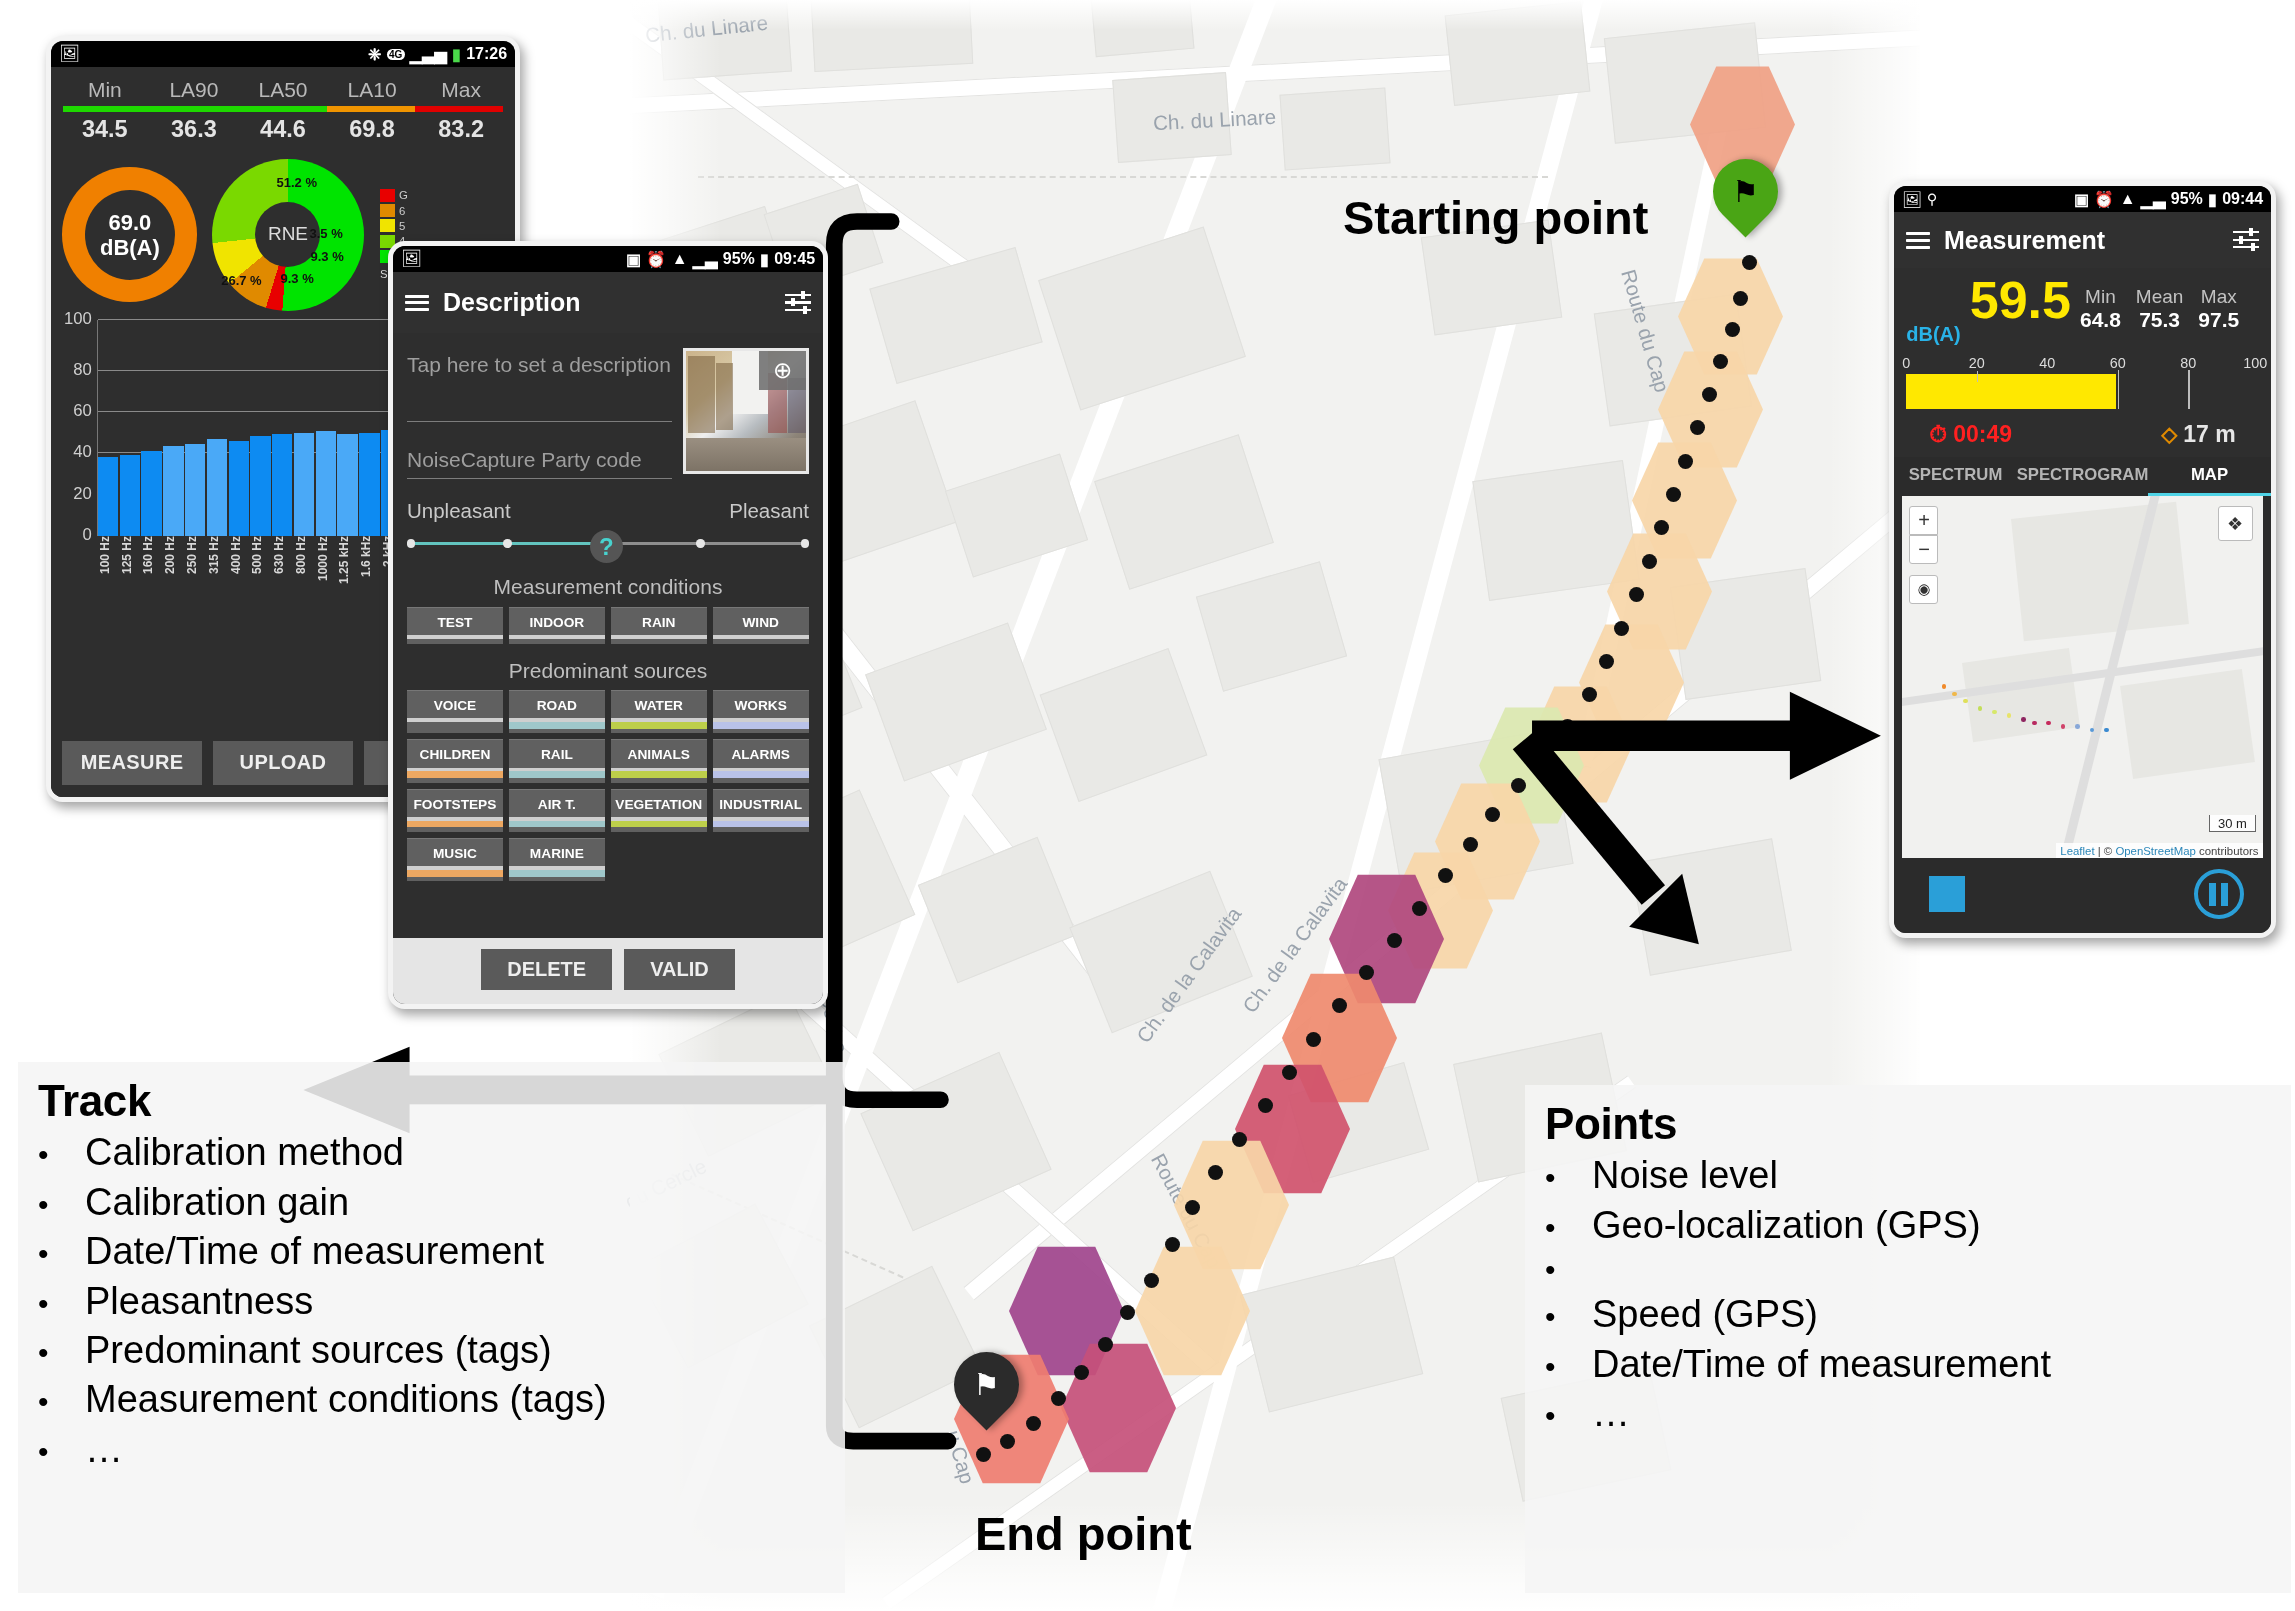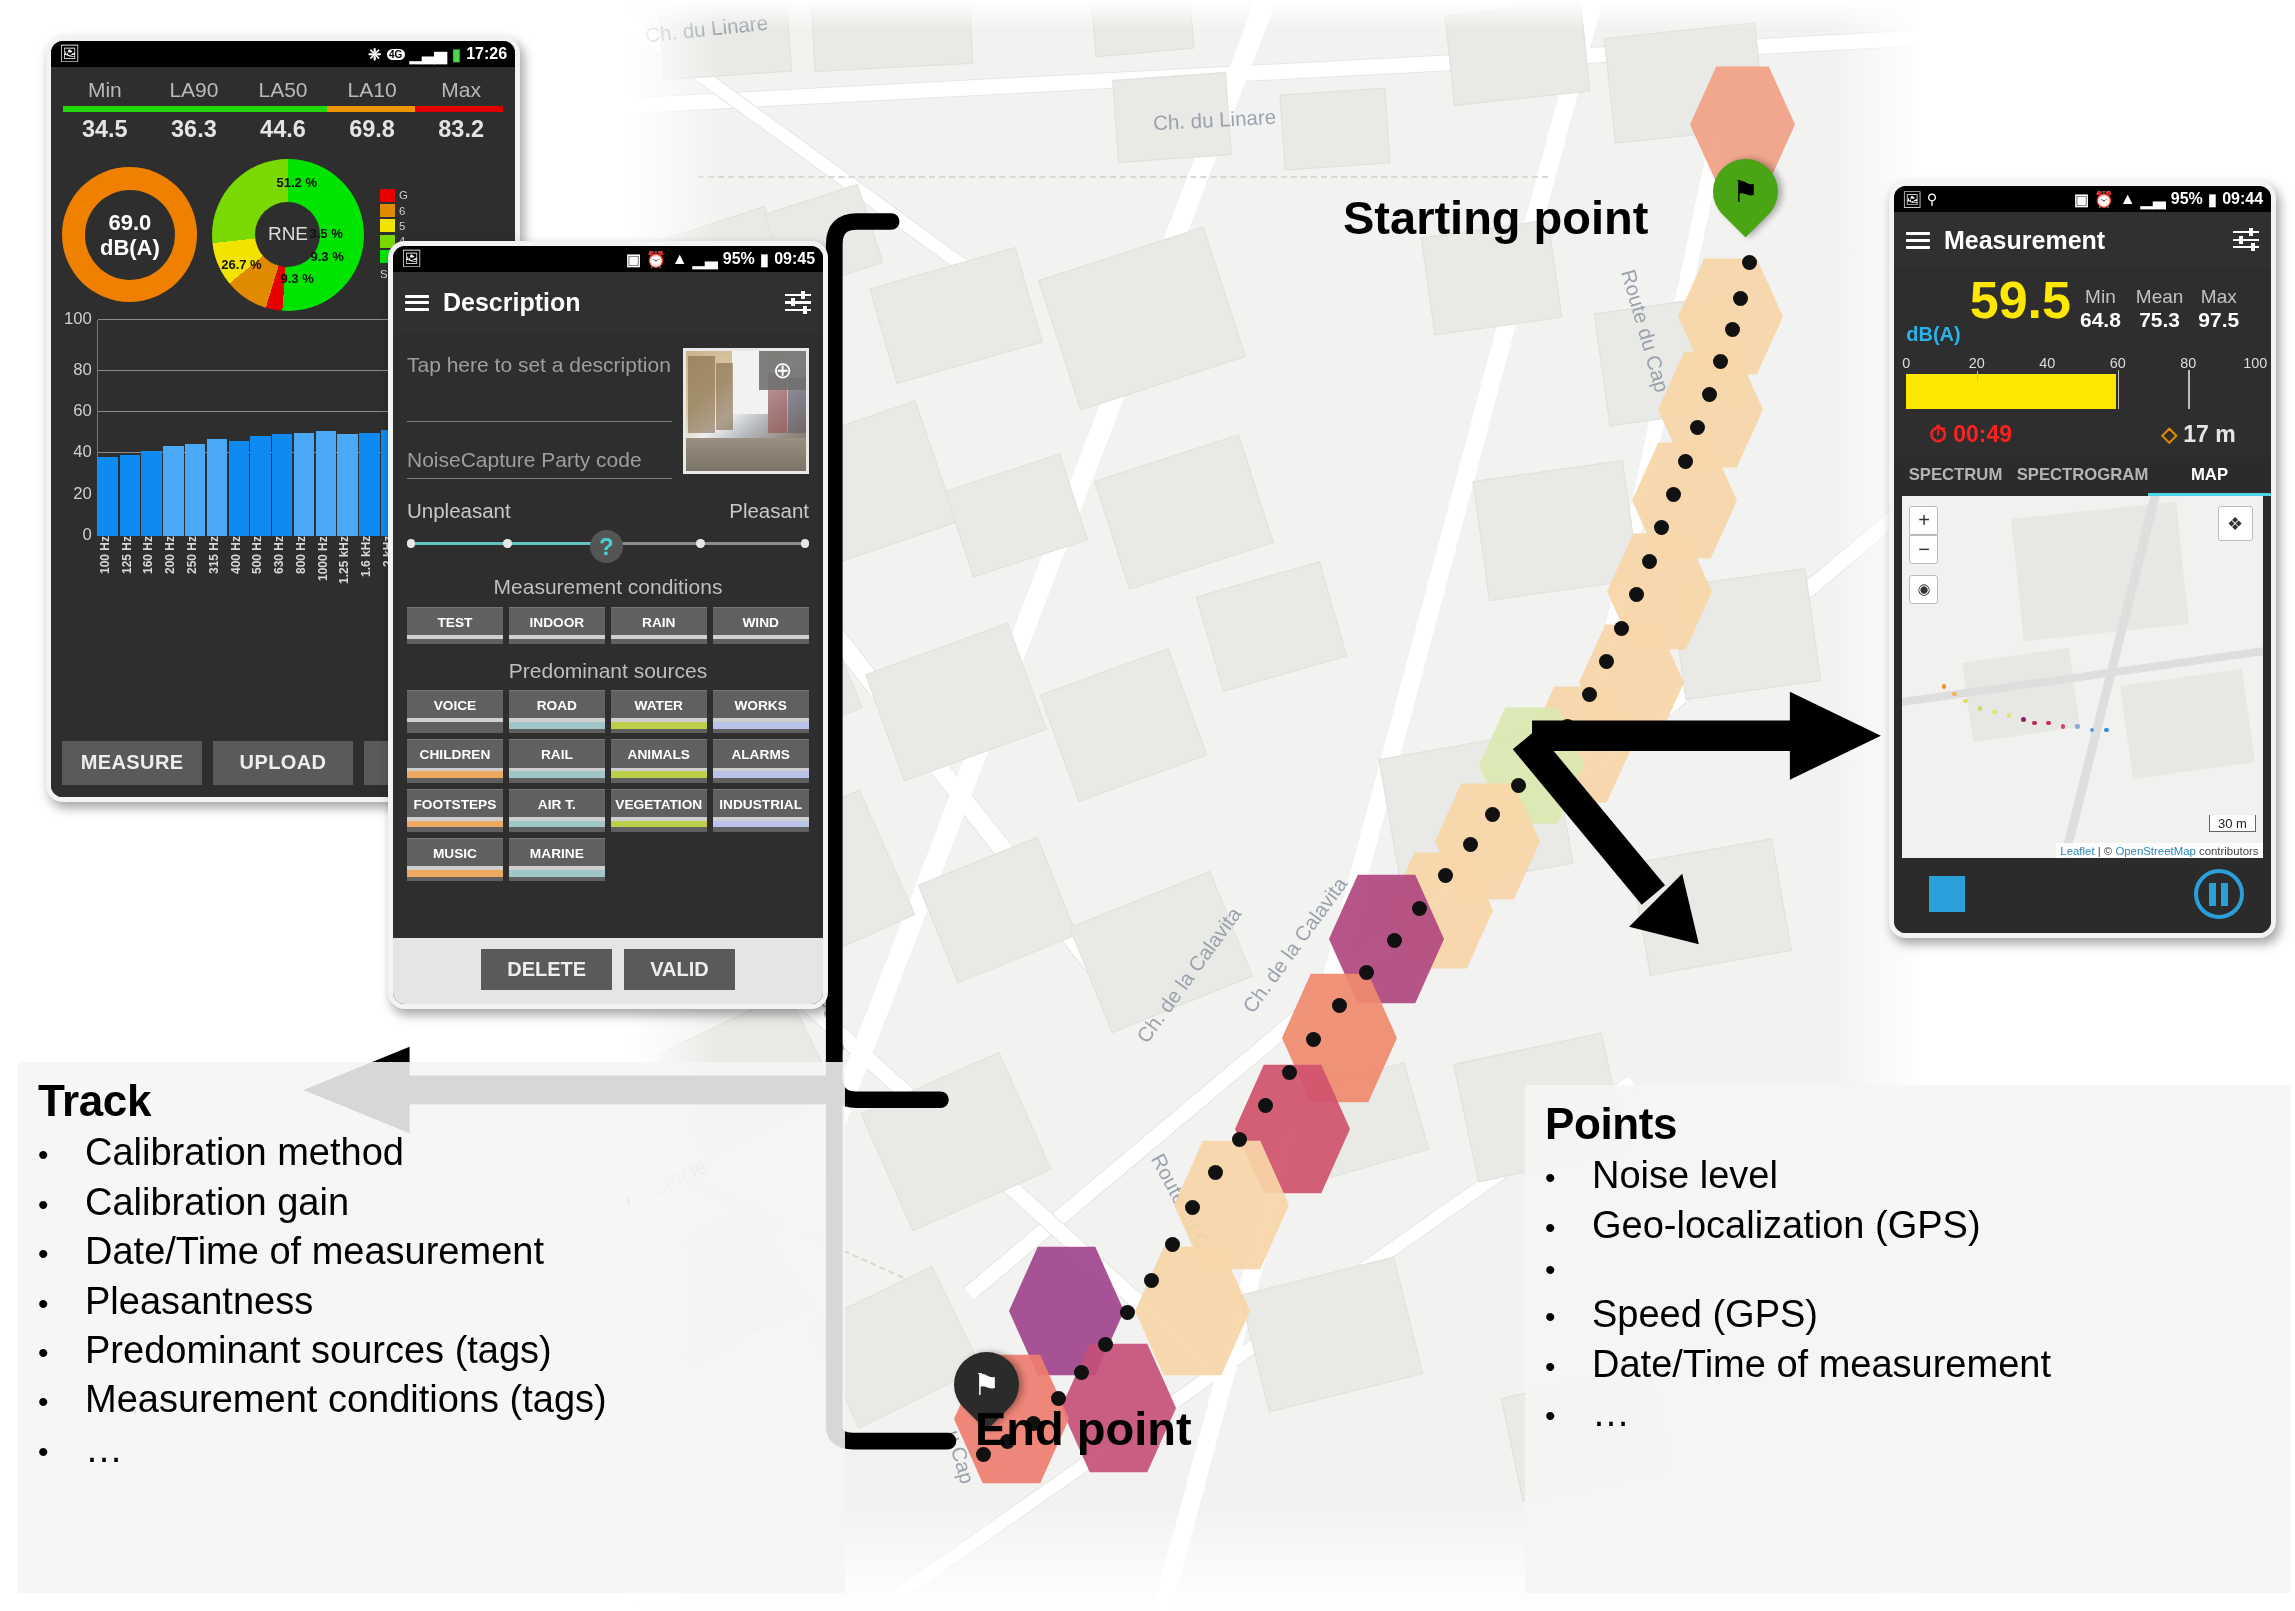--- a/index.html
+++ b/index.html
@@ -397,21 +397,21 @@
 <div class="trackdot" style="left:976px;top:1447px;"></div>
 
 <div class="pin" style="left:1713px;top:159px;background:#4aa515;">
   <span class="glyph">⚑</span>
 </div>
 <div class="pin" style="left:954px;top:1352px;background:#2b2b2b;">
   <span class="glyph" style="color:#fff;">⚑</span>
 </div>
 
 <div class="map-ann" style="left:1343px;top:190px;font-size:47px;">Starting point</div>
-<div class="map-ann" style="left:975px;top:1401px;font-size:47px;">End point</div>
+<div class="map-ann" style="left:975px;top:1506px;font-size:47px;">End point</div>
 
 <svg class="arrows" viewBox="0 0 3026 2124">
 
   <path d="M1175,292 L1130,292 Q1100,292 1100,322 L1100,1420 Q1100,1450 1130,1450 L1240,1450" fill="none" stroke="#000" stroke-width="22" stroke-linecap="round"></path>
   <path d="M1100,1450 L1100,1880 Q1100,1900 1125,1900 L1250,1900" fill="none" stroke="#000" stroke-width="22" stroke-linecap="round"></path>
 
   <path d="M400,1437 L540,1380 L540,1494 Z" fill="#000"></path>
   <rect x="535" y="1418" width="560" height="38" fill="#000"></rect>
 
   <path d="M2020,970 L2380,970" stroke="#000" stroke-width="40" stroke-linecap="butt" fill="none"></path>
@@ -535,21 +535,21 @@
 
         <div class="rne-wrap">
           <div class="rne-pie" style="background:conic-gradient(
                #00e400 0deg 184.3deg,
                #e80000 184.3deg 196.9deg,
                #e08a00 196.9deg 230.4deg,
                #f0e400 230.4deg 263.9deg,
                #7ad900 263.9deg 360deg);"></div>
           <div class="rne-hole">RNE</div>
           <div class="rne-pct" style="left:72px;top:16.7px;">51.2 %</div>
-          <div class="rne-pct" style="left:16.7px;top:98px;">26.7 %</div>
+          <div class="rne-pct" style="left:16.7px;top:114px;">26.7 %</div>
           <div class="rne-pct" style="left:76px;top:112px;">9.3 %</div>
           <div class="rne-pct" style="left:106px;top:90px;">9.3 %</div>
           <div class="rne-pct" style="left:105px;top:67px;">3.5 %</div>
         </div>
 
         <div class="legend">
           <div>
               <span class="sw" style="background:#e80000;"></span>
               <span>G</span>
             </div>

